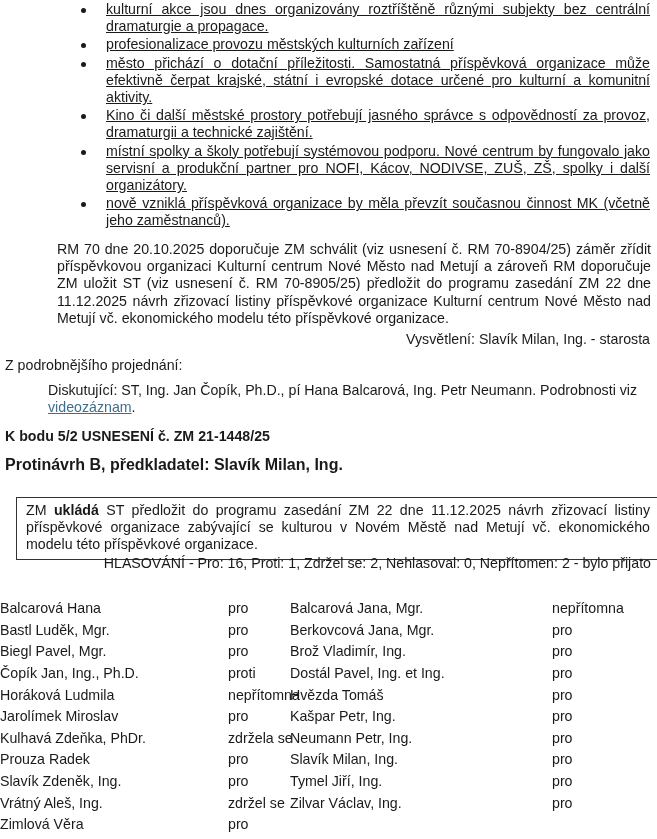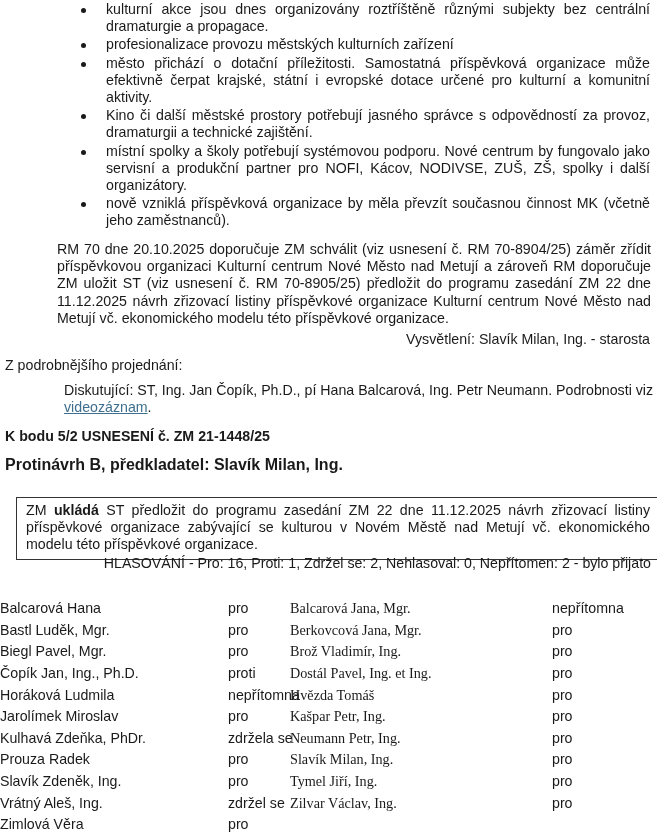--- a/index.html
+++ b/index.html
@@ -24,20 +24,21 @@
       width: 570px;
       margin: 0;
       padding: 0;
       list-style: none;
     }
     .bullets li {
       position: relative;
       padding-left: 26px;
       text-align: justify;
       margin: 0 0 1px 0;
+      text-decoration: underline;
     }
     .bullets li .dot {
       position: absolute;
       left: 1px;
       top: 7px;
       width: 5px;
       height: 5px;
       border-radius: 50%;
       background: #1a1a1a;
     }
@@ -56,21 +57,21 @@
       margin: 0;
     }
     .detail-head {
       position: absolute;
       left: 5px;
       top: 357px;
       margin: 0;
     }
     .discuss {
       position: absolute;
-      left: 64px;
+      left: 48px;
       top: 382px;
       width: 594px;
       margin: 0;
     }
     .discuss a {
       color: #3e6f8e;
       text-decoration: underline;
     }
     .h-bod {
       position: absolute;
@@ -116,21 +117,21 @@
     .votes .name {
       padding-right: 8px;
     }
     .votes-left {
       left: 0;
     }
     .votes-left .name { width: 220px; }
     .votes-right {
       left: 290px;
     }
-    .votes-right .name { width: 254px; font-family: Liberation Serif, serif; }
+    .votes-right .name { width: 254px; }
   </style>
 </head>
 <body>
 
 <ul class="bullets">
   <li><span class="dot"></span><span>kulturní akce jsou dnes organizovány roztříštěně různými subjekty bez centrální dramaturgie a propagace.</span></li>
   <li><span class="dot"></span><span>profesionalizace provozu městských kulturních zařízení</span></li>
   <li><span class="dot"></span><span>město přichází o dotační příležitosti. Samostatná příspěvková organizace může efektivně čerpat krajské, státní i evropské dotace určené pro kulturní a komunitní aktivity.</span></li>
   <li><span class="dot"></span><span>Kino či další městské prostory potřebují jasného správce s odpovědností za provoz, dramaturgii a technické zajištění.</span></li>
   <li><span class="dot"></span><span>místní spolky a školy potřebují systémovou podporu. Nové centrum by fungovalo jako servisní a produkční partner pro NOFI, Kácov, NODIVSE, ZUŠ, ZŠ, spolky i další organizátory.</span></li>

